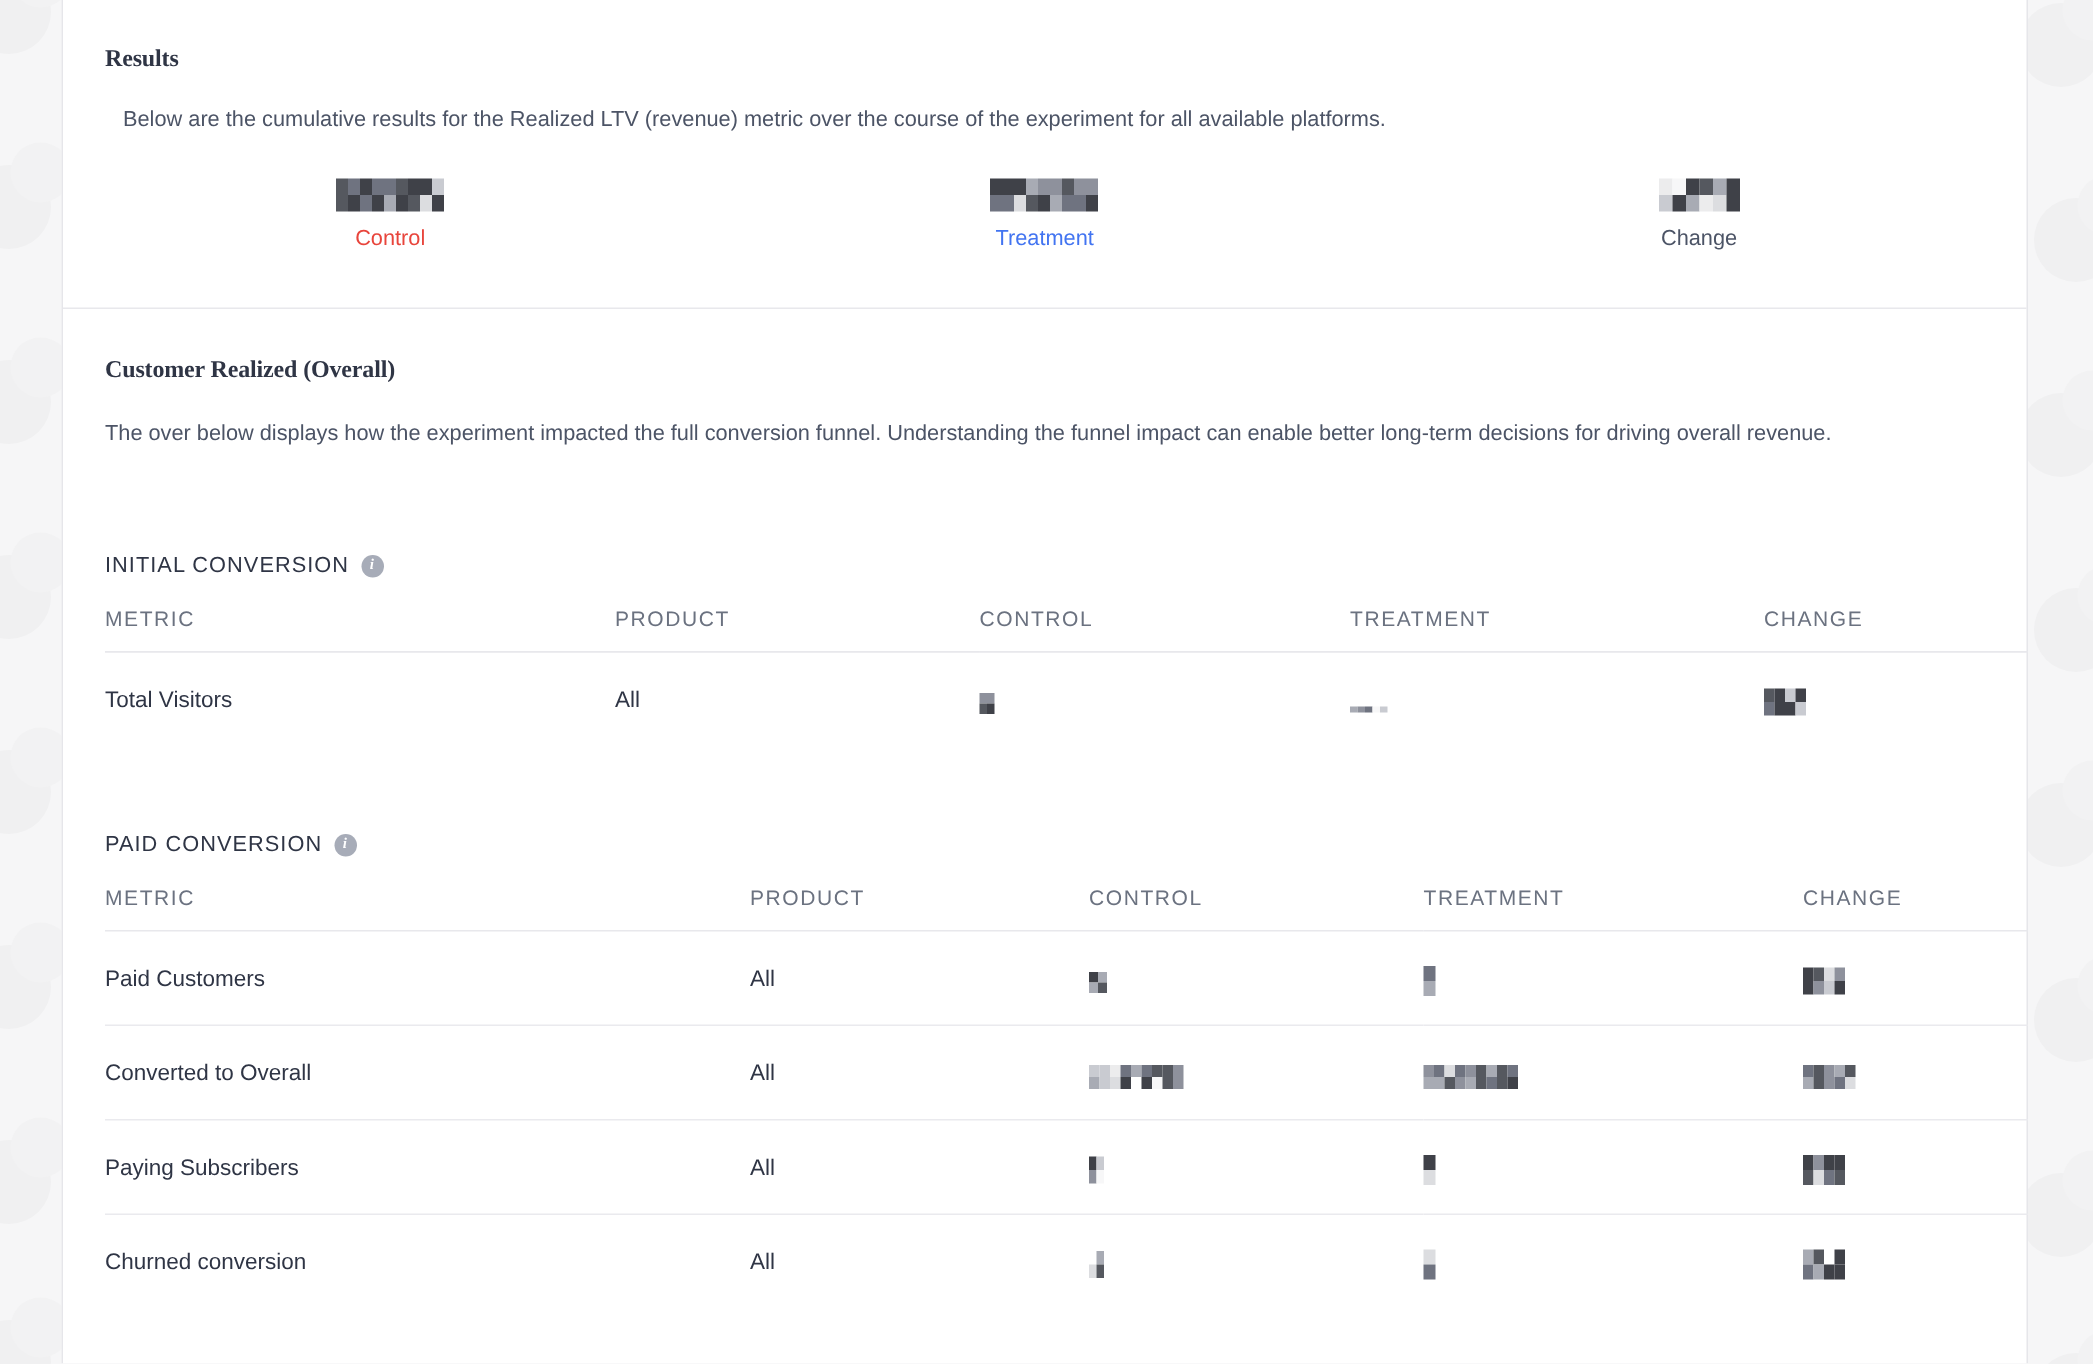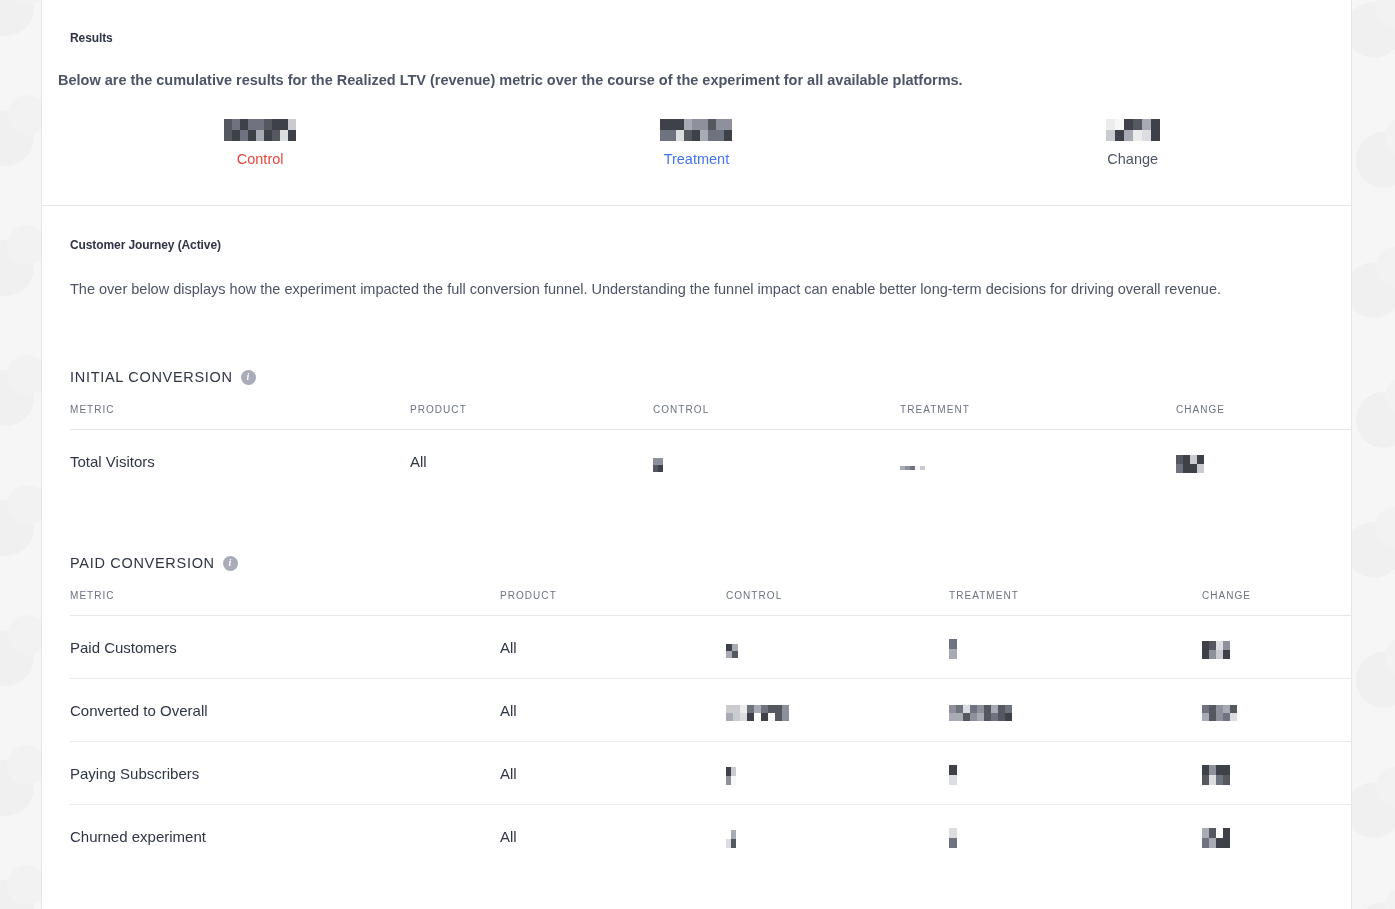--- a/index.html
+++ b/index.html
@@ -25,28 +25,29 @@
     left: 41px; top: 0px;
     width: 1311px; height: 909px;
     background: #ffffff;
     border-left: 1px solid #e6e6ea;
     border-right: 1px solid #e6e6ea;
   }
   
   .section { position: relative; }
   #results-section { padding: 0; height: 206px; border-bottom: 1px solid #e8e8ec; }
   .h-title {
-    font-size: 12px; font-weight: bold; color: #2f3545;
+    font-size: 16px; font-weight: bold; color: #2f3545;
     letter-spacing: -0.1px;
+    font-family: Liberation Serif, serif;
   }
   .h-desc {
     font-size: 14.5px; color: #4c5466; line-height: 22px;
   }
   #results-title { position: absolute; left: 28px; top: 31px; }
-  #results-desc  { position: absolute; left: 16px; top: 69px; font-weight: bold; }
+  #results-desc  { position: absolute; left: 40px; top: 69px; }
   #stats-row {
     position: absolute; left: 0; top: 118px; width: 100%;
     display: flex;
   }
   .stat-block {
     width: 33.33%;
     display: flex; flex-direction: column;
     align-items: center; justify-content: flex-start;
   }
   .stat-value { height: 24px; display: flex; align-items: center; }
@@ -83,21 +84,21 @@
     line-height: 1;
   }
 
   table.jtable {
     position: absolute; left: 28px; width: 1282px;
     border-collapse: collapse;
     table-layout: fixed;
   }
   table.jtable th {
     text-align: left;
-    font-size: 10px; font-weight: normal;
+    font-size: 14px; font-weight: normal;
     letter-spacing: 1.05px;
     color: #6b7280;
     padding: 0 0 14px 0;
     vertical-align: bottom;
   }
   table.jtable thead tr { border-bottom: 1px solid #e8e8ec; }
   table.jtable td {
     font-size: 15px; color: #2f3545;
     padding: 0; height: 63px; vertical-align: middle;
     border-bottom: 1px solid #eaeaee;
@@ -177,21 +178,21 @@
                 <span style="display:block;line-height:0;font-size:0;"><i style="width:9px;height:11px;background:#ececed;"></i><i style="width:9px;height:11px;background:#f7f7f8;"></i><i style="width:9px;height:11px;background:#3f4148;"></i><i style="width:9px;height:11px;background:#55585f;"></i><i style="width:9px;height:11px;background:#a8abb4;"></i><i style="width:9px;height:11px;background:#3f4148;"></i></span>
                 <span style="display:block;line-height:0;font-size:0;"><i style="width:9px;height:11px;background:#c9cbd1;"></i><i style="width:9px;height:11px;background:#3f4148;"></i><i style="width:9px;height:11px;background:#a8abb4;"></i><i style="width:9px;height:11px;background:#ececed;"></i><i style="width:9px;height:11px;background:#dcdde0;"></i><i style="width:9px;height:11px;background:#3f4148;"></i></span>
               </span>
           </div>
           <div class="stat-label lbl-change">Change</div>
         </div>
       </div>
     </div>
 
     <div class="section" id="journey-section">
-      <div class="h-title" id="journey-title">Customer Journey (Active)</div>
+      <div class="h-title" id="journey-title">Customer Realized (Overall)</div>
       <div class="h-desc" id="journey-desc">The over below displays how the experiment impacted the full conversion funnel. Understanding the funnel impact can enable better long-term decisions for driving overall revenue.</div>
 
       <div class="sub-head" style="top:163px;">
         <span>INITIAL CONVERSION</span>
         <span class="info-icon">i</span>
       </div>
 
       <table class="jtable" id="table-initial" style="top:198px;">
         <colgroup>
           <col style="width:340px">
@@ -270,21 +271,21 @@
             <td>Paying Subscribers</td>
             <td>All</td>
             <td>
               <span class="redact"><span style="display:block;line-height:0;font-size:0;"><i style="width:5px;height:9px;background:#3f4148;"></i><i style="width:5px;height:9px;background:#c9cbd1;"></i></span><span style="display:block;line-height:0;font-size:0;"><i style="width:5px;height:9px;background:#8e919c;"></i><i style="width:5px;height:9px;background:#f7f7f8;"></i></span></span></td>
             <td>
               <span class="redact"><span style="display:block;line-height:0;font-size:0;"><i style="width:8px;height:10px;background:#3f4148;"></i></span><span style="display:block;line-height:0;font-size:0;"><i style="width:8px;height:10px;background:#dcdde0;"></i></span></span></td>
             <td>
               <span class="redact"><span style="display:block;line-height:0;font-size:0;"><i style="width:7px;height:10px;background:#3f4148;"></i><i style="width:7px;height:10px;background:#8e919c;"></i><i style="width:7px;height:10px;background:#3f4148;"></i><i style="width:7px;height:10px;background:#3f4148;"></i></span><span style="display:block;line-height:0;font-size:0;"><i style="width:7px;height:10px;background:#55585f;"></i><i style="width:7px;height:10px;background:#dcdde0;"></i><i style="width:7px;height:10px;background:#6f7380;"></i><i style="width:7px;height:10px;background:#55585f;"></i></span></span></td>
           </tr>
           <tr class="last-row">
-            <td>Churned experiment</td>
+            <td>Churned conversion</td>
             <td>All</td>
             <td>
               <span class="redact"><span style="display:block;line-height:0;font-size:0;"><i style="width:5px;height:9px;background:#ffffff;"></i><i style="width:5px;height:9px;background:#a8abb4;"></i></span><span style="display:block;line-height:0;font-size:0;"><i style="width:5px;height:9px;background:#dcdde0;"></i><i style="width:5px;height:9px;background:#55585f;"></i></span></span></td>
             <td>
               <span class="redact"><span style="display:block;line-height:0;font-size:0;"><i style="width:8px;height:10px;background:#dcdde0;"></i></span><span style="display:block;line-height:0;font-size:0;"><i style="width:8px;height:10px;background:#6f7380;"></i></span></span></td>
             <td>
               <span class="redact"><span style="display:block;line-height:0;font-size:0;"><i style="width:7px;height:10px;background:#a8abb4;"></i><i style="width:7px;height:10px;background:#55585f;"></i><i style="width:7px;height:10px;background:#ffffff;"></i><i style="width:7px;height:10px;background:#3f4148;"></i></span><span style="display:block;line-height:0;font-size:0;"><i style="width:7px;height:10px;background:#6f7380;"></i><i style="width:7px;height:10px;background:#a8abb4;"></i><i style="width:7px;height:10px;background:#3f4148;"></i><i style="width:7px;height:10px;background:#3f4148;"></i></span></span></td>
           </tr>
         </tbody>
       </table>

